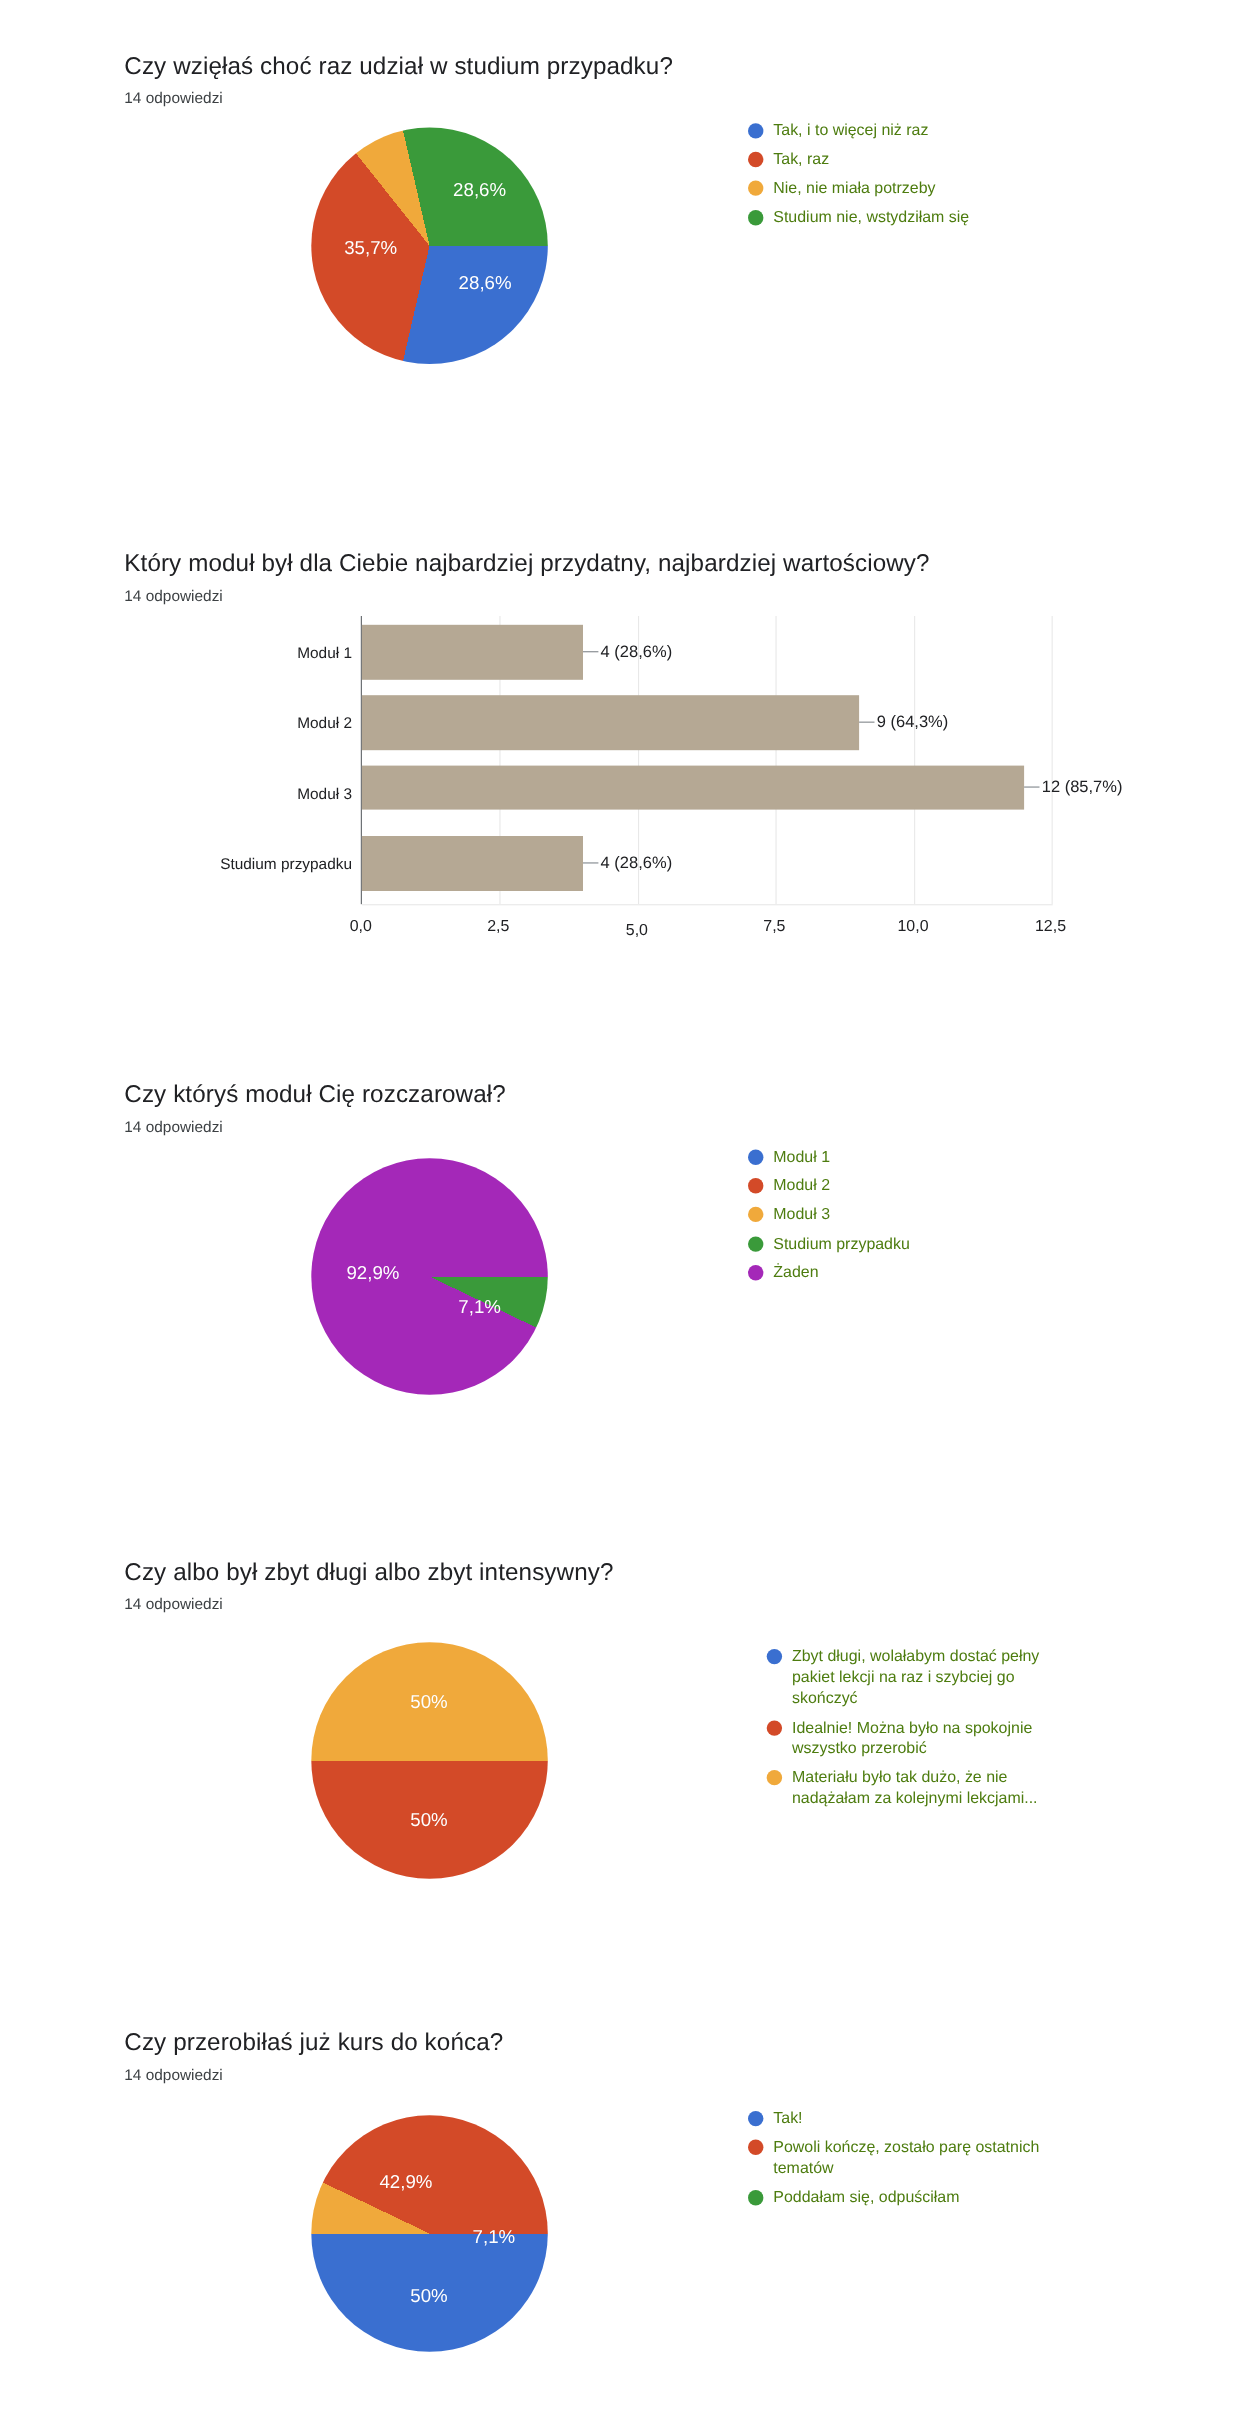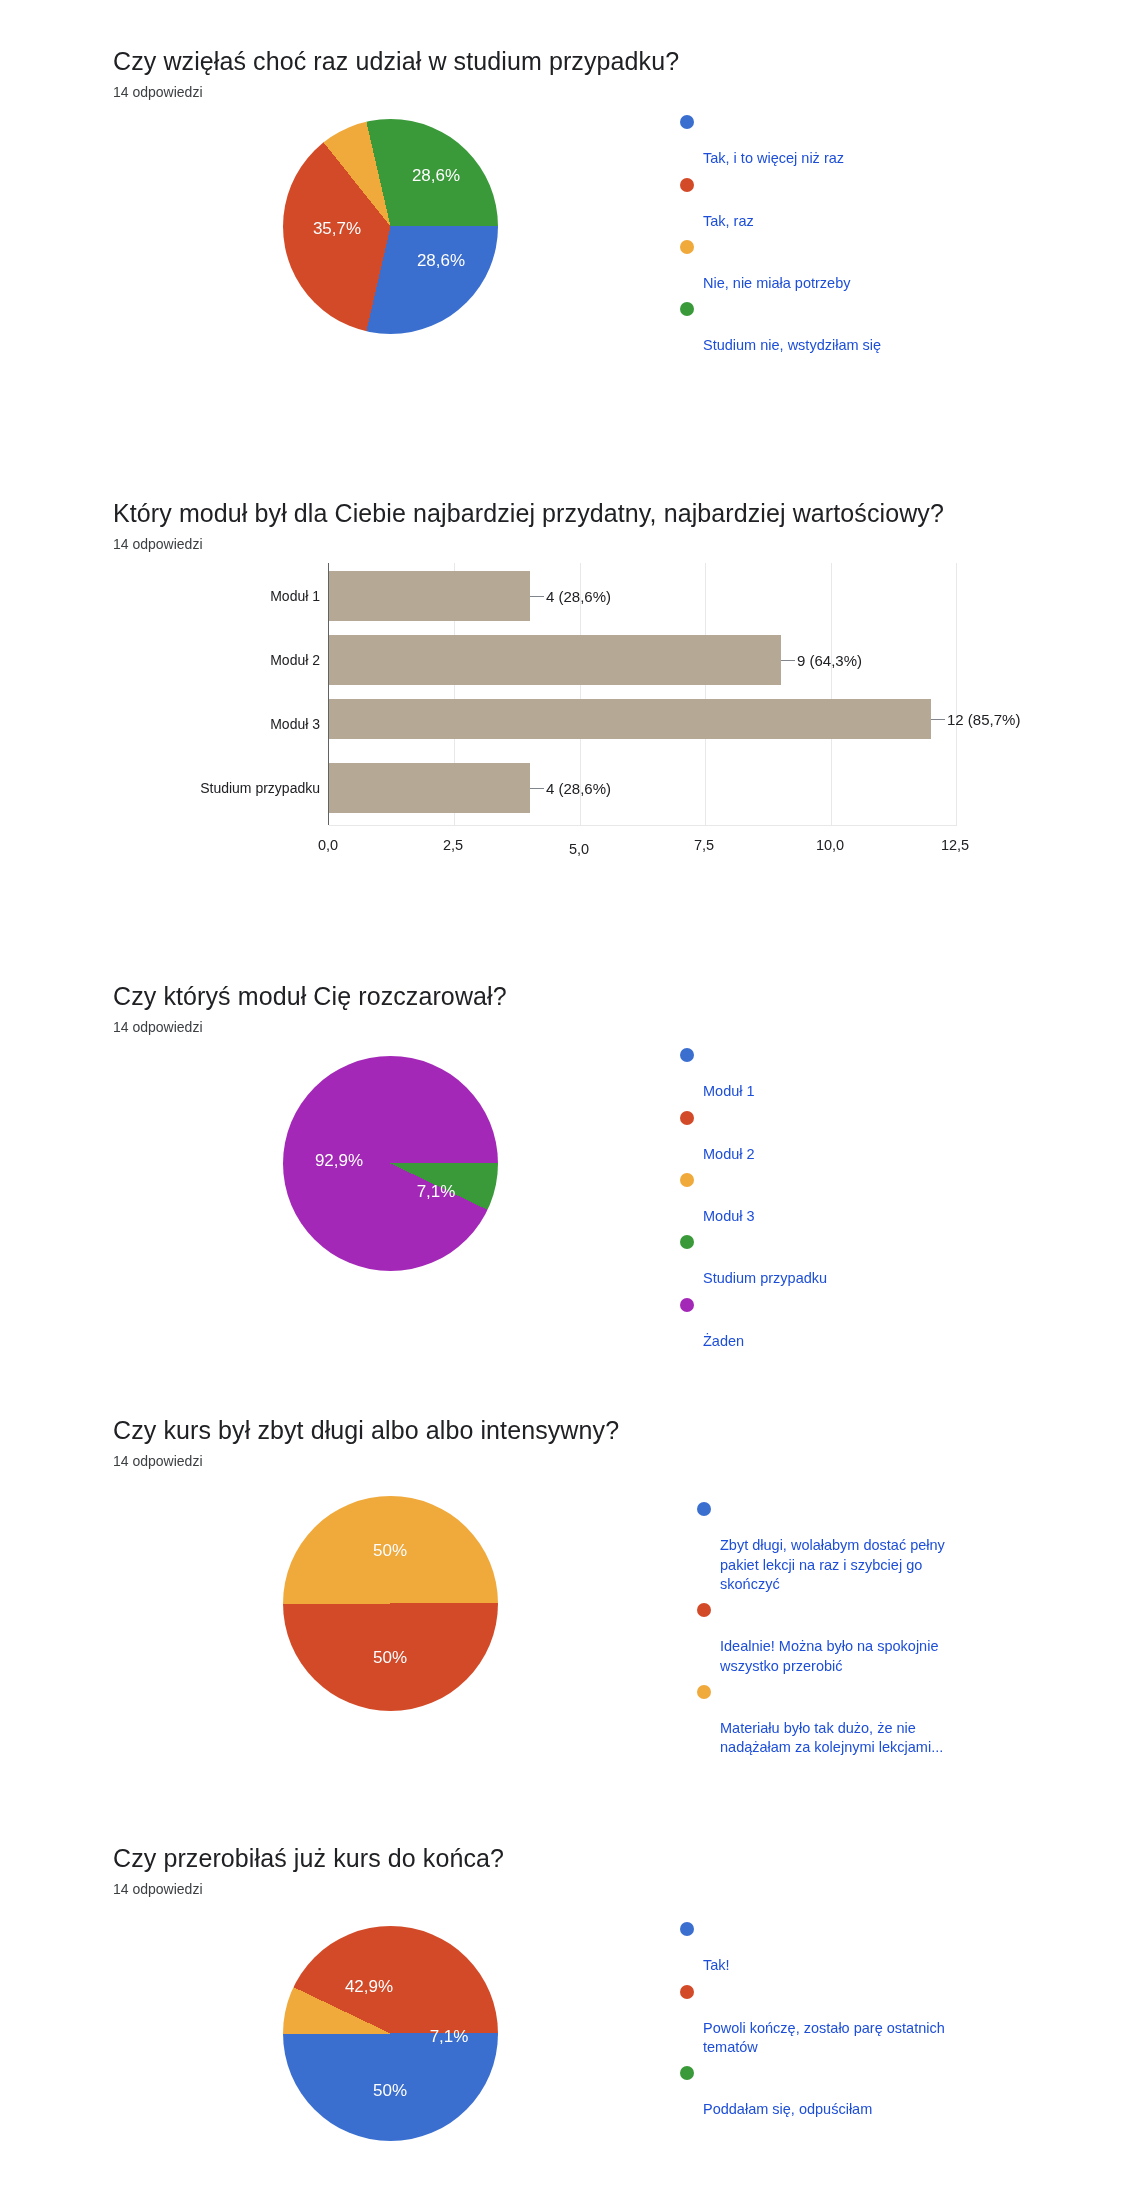--- a/index.html
+++ b/index.html
@@ -17,21 +17,21 @@
     position: relative;
   }
 
   .question-block {
     position: absolute;
     left: 0;
     width: 1125px;
   }
 
   .q-title {
-    font-size: 25px;
+    font-size: 22px;
     font-weight: 400;
     color: #202124;
     letter-spacing: 0.1px;
     margin: 0 0 6px 113px;
     line-height: 1.25;
   }
   .q-sub {
     font-size: 14px;
     font-weight: 400;
     color: #3c4043;
@@ -76,24 +76,23 @@
   .legend-dot {
     width: 14px;
     height: 14px;
     border-radius: 50%;
     flex: 0 0 14px;
     margin-top: 2px;
     margin-right: 9px;
   }
   .legend-label {
     font-size: 14.5px;
-    color: #1d4ed8;
+    color: #4d7c0f;
     line-height: 1.33;
     max-width: 245px;
-    margin-top: 36px;
   }
 
   
   .bar-chart {
     position: absolute;
   }
   .bar-plot {
     position: absolute;
     border-left: 1px solid #5f6368;
   }
@@ -267,21 +266,21 @@
       </div>
       <div class="legend-item">
         <span class="legend-dot" style="background:#a428b8;"></span>
         <span class="legend-label">Żaden</span>
       </div>
     </div>
   </div>
 </section>
 
 <section class="question-block" style="top:1415px;">
-  <h2 class="q-title">Czy kurs był zbyt długi albo albo intensywny?</h2>
+  <h2 class="q-title">Czy albo był zbyt długi albo zbyt intensywny?</h2>
   <div class="q-sub">14 odpowiedzi</div>
 
   <div class="chart-row" style="height:230px;">
     <div class="pie-wrap" style="left:283px; top:26px;">
       <div class="pie" id="pie4" style="width: 215px; height: 215px; background: conic-gradient(from 90deg, rgb(211, 74, 40) 0%, rgb(211, 74, 40) 50%, rgb(240, 169, 59) 50%, rgb(240, 169, 59) 100%); box-shadow: rgb(255, 255, 255) 0px 0px 0px 0px inset;"></div>
       <div class="slice-label" style="left:107px; top:55px;">50%</div>
       <div class="slice-label" style="left:107px; top:162px;">50%</div>
     </div>
 
     <div class="legend" style="left:697px; top:30px;">

